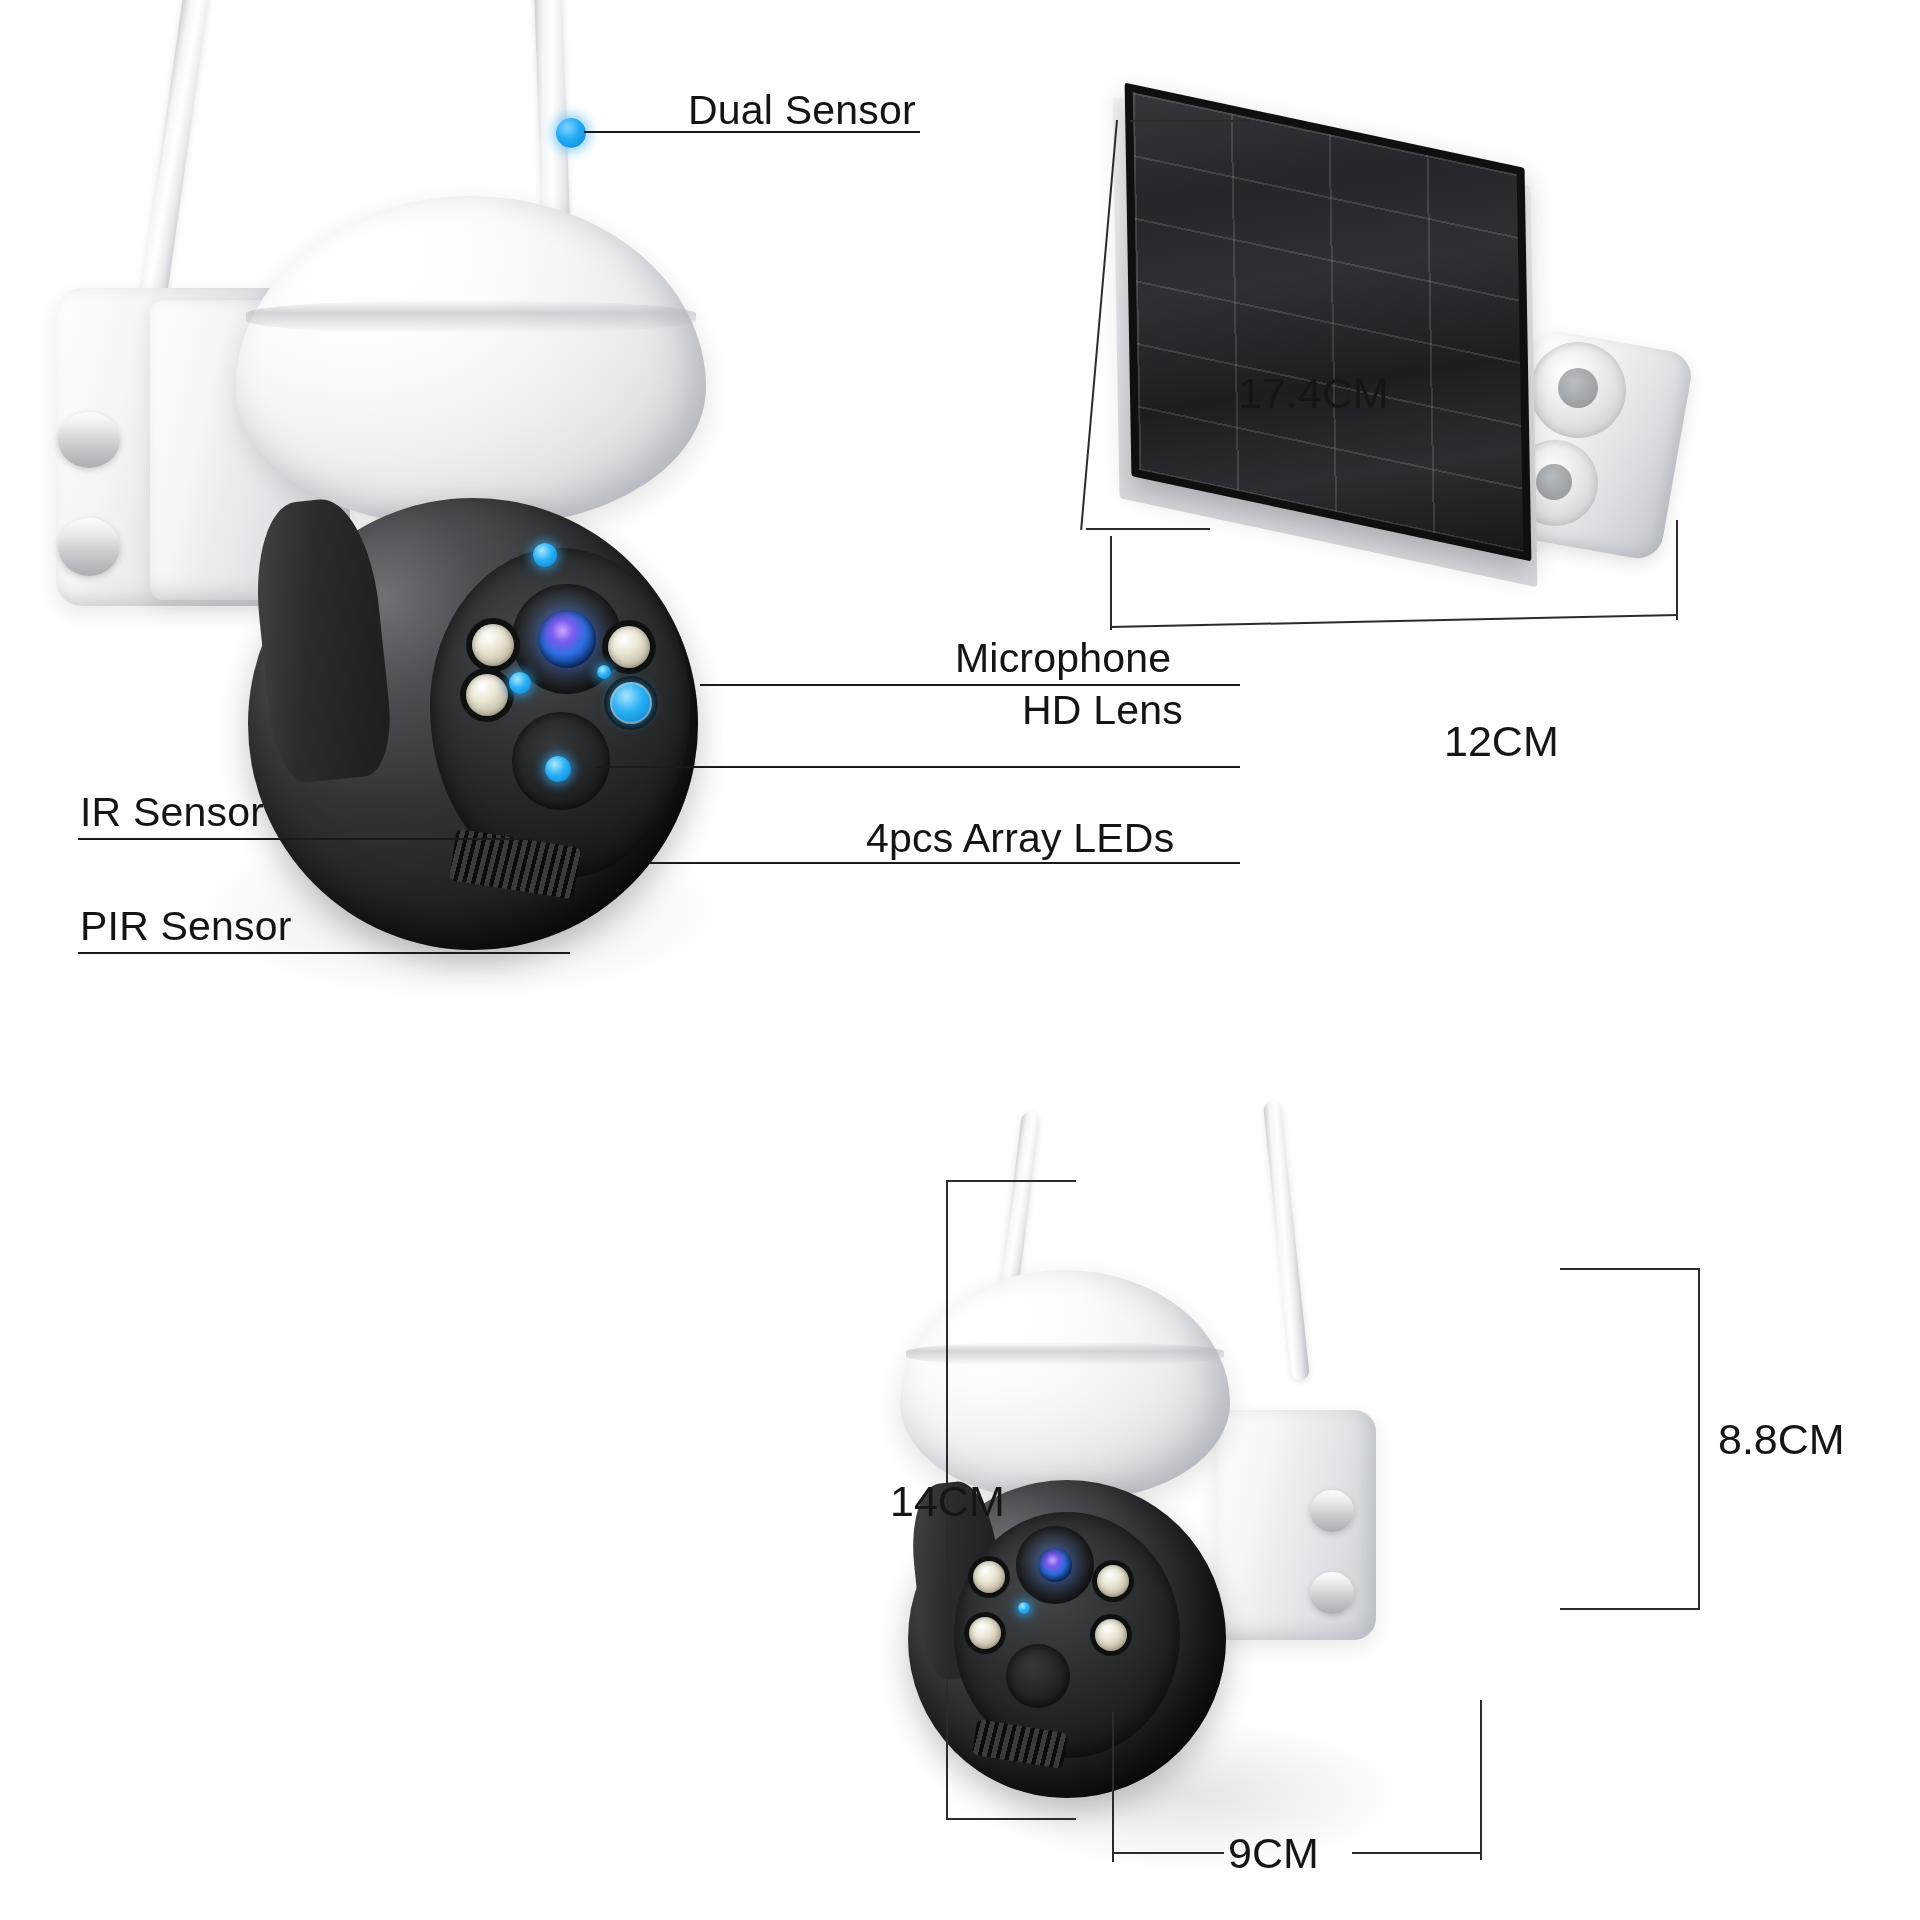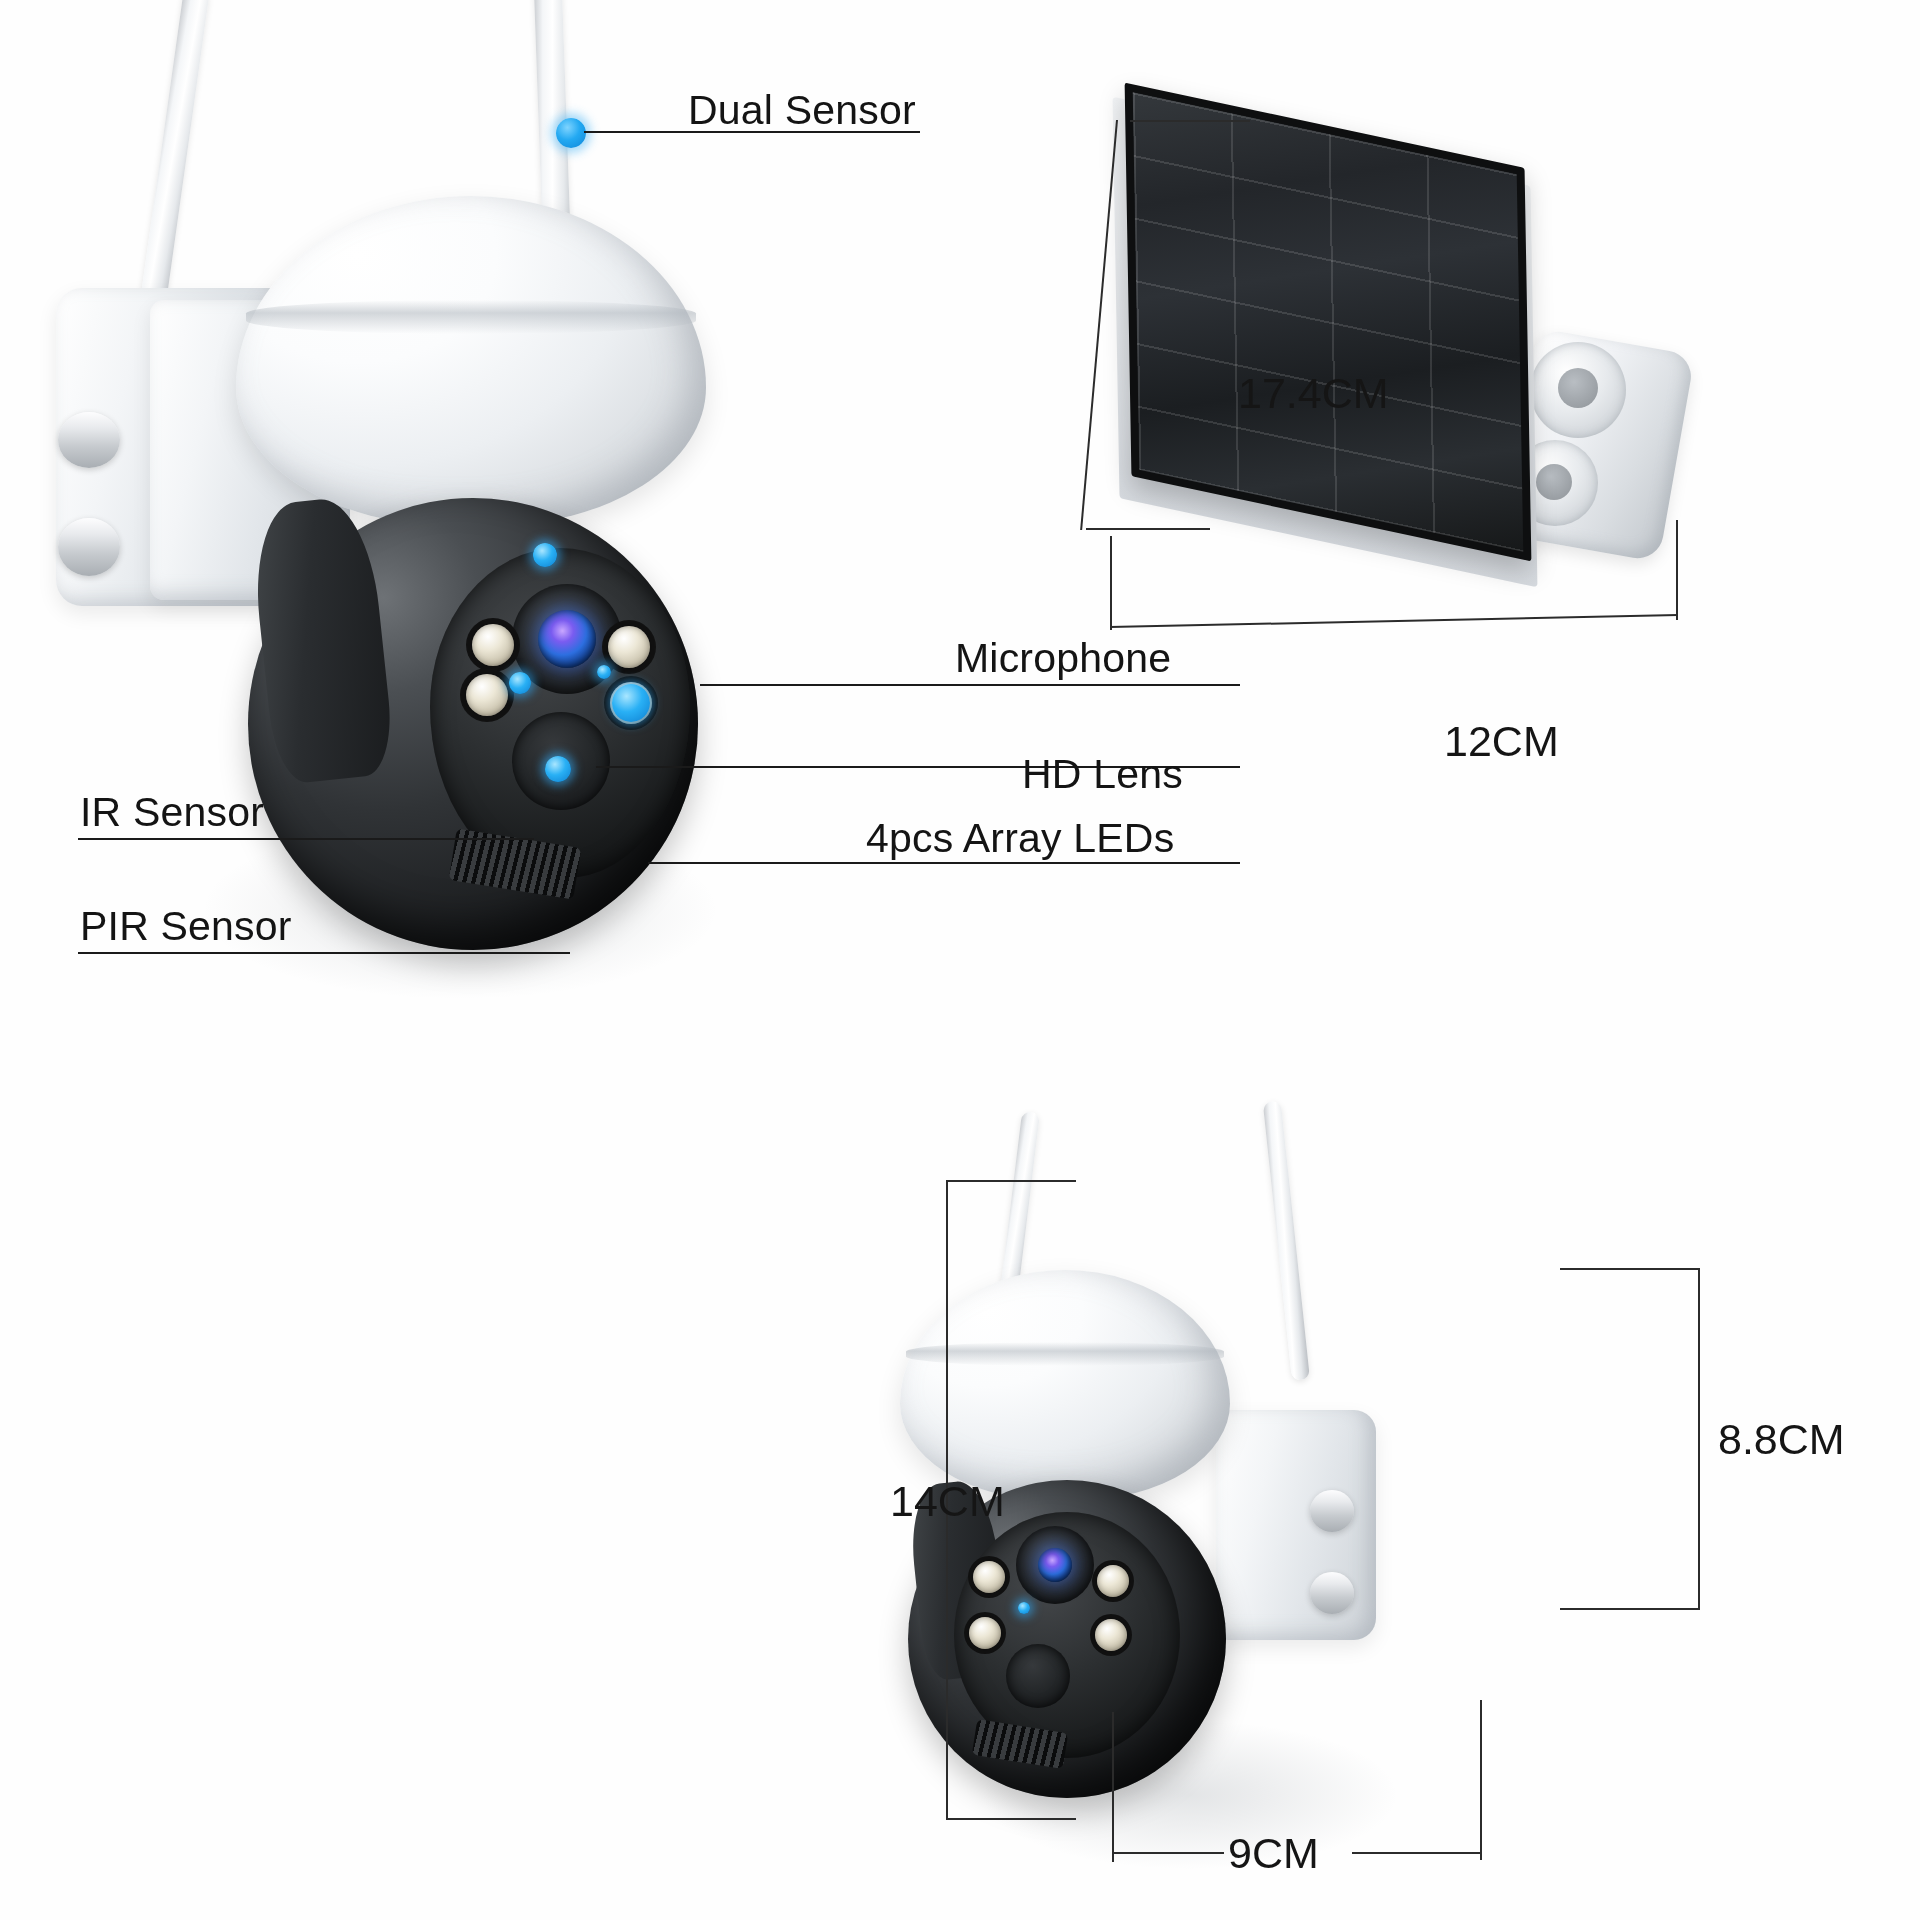--- a/index.html
+++ b/index.html
@@ -275,21 +275,21 @@
     <div class="txt" style="left:688px;top:90px;">Dual Sensor</div>
   </div>
 
   <div class="callout" style="left:0;top:0;width:1920px;height:1920px;">
     <div class="rule" style="left:700px;top:684px;width:540px;"></div>
     <div class="txt" style="left:955px;top:638px;">Microphone</div>
   </div>
 
   <div class="callout" style="left:0;top:0;width:1920px;height:1920px;">
     <div class="rule" style="left:596px;top:766px;width:644px;"></div>
-    <div class="txt" style="left:1022px;top:754px;">HD Lens</div>
+    <div class="txt" style="left:1022px;top:690px;">HD Lens</div>
   </div>
 
   <div class="callout" style="left:0;top:0;width:1920px;height:1920px;padding-left:12px;">
     <div class="rule" style="left:648px;top:862px;width:592px;"></div>
     <div class="txt" style="left:866px;top:818px;">4pcs Array LEDs</div>
   </div>
 
   <div class="callout" style="left:0;top:0;width:1920px;height:1920px;">
     <div class="rule" style="left:78px;top:838px;width:456px;"></div>
     <div class="txt" style="left:80px;top:792px;">IR Sensor</div>

